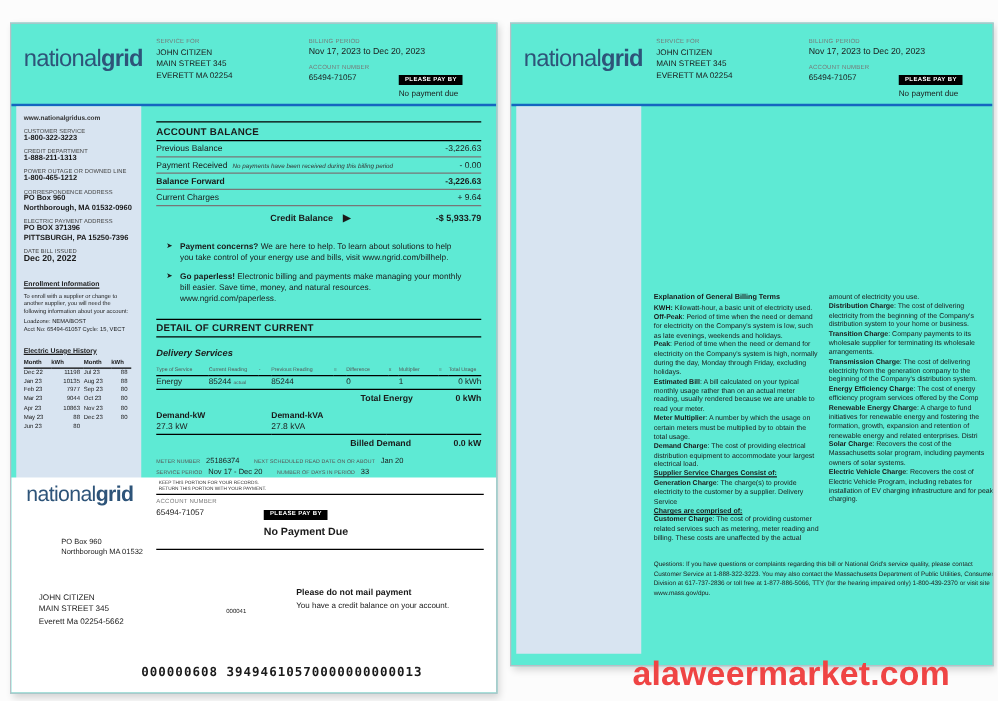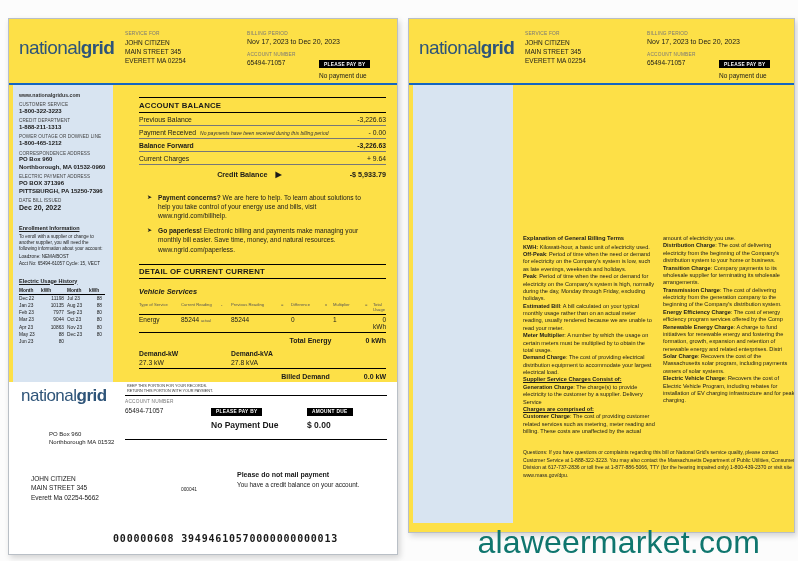--- a/index.html
+++ b/index.html
@@ -1,18 +1,18 @@
 <!DOCTYPE html>
 <html><head>
 <meta charset="utf-8">
 <style>
   * { margin:0; padding:0; box-sizing:border-box; }
   html,body { width:798px; height:561px; background:#fcfcfc; overflow:hidden;
     font-family:"Liberation Sans", sans-serif; color:#1a1a1a; position:relative; }
-  .page { position:absolute; top:18px; background:#fde047; border:1px solid #b9bfc6;
+  .page { position:absolute; top:18px; background:#5eead4; border:1px solid #b9bfc6;
     box-shadow:2px 3px 6px rgba(0,0,0,.16); overflow:hidden; }
   .page1 { left:8px; width:390px; height:537px; }
   .page2 { left:408px; width:387px; height:515px; }
 
   
   .bill-header { display:grid; grid-template-columns:106px 122px 1fr; padding:10px 8px 2px 10px; }
   .logo { font-size:19px; letter-spacing:-.6px; color:#2e5479; margin-top:8px; }
   .logo b { font-weight:bold; }
   .hlabel { font-size:4.8px; color:#777; letter-spacing:.2px; margin-bottom:1.5px; }
   .svc { font-size:6.5px; line-height:1.35; padding-top:2px; }
@@ -36,21 +36,21 @@
   .sl.bold, .sl.boldaddr { font-weight:bold; }
   .sl.big { font-weight:bold; font-size:7px; }
   .side-h { font-size:5.5px; font-weight:bold; text-decoration:underline; margin:12px 0 3px; }
   .enroll-body { font-size:4.6px; line-height:1.3; color:#222; }
   .enroll-line { font-size:4.6px; margin-top:2px; }
   .u-grid { display:grid; grid-template-columns:22px 26px 22px 16px; font-size:4.8px; line-height:1.5; }
   .u-grid .num { text-align:right; padding-right:3px; }
   .u-head span { font-weight:bold; border-bottom:.5px solid #000; }
 
   
-  .main { flex:1; padding:12px 12px 0 26px; font-size:7px; }
+  .main { flex:1; padding:12px 12px 0 12px; font-size:7px; }
   .sec-title { font-weight:bold; font-size:7.8px; border-top:1.5px solid #000;
     border-bottom:1.5px solid #000; padding:2.5px 0 2px; letter-spacing:.2px; }
   .bal-row { display:flex; justify-content:space-between; border-bottom:.7px solid #777;
     padding:3px 0 2px; font-size:6.8px; }
   .bal-row.bold { font-weight:bold; }
   .bal-row .note { font-style:italic; font-size:5px; color:#333; margin-left:4px; }
   .credit-row { display:flex; justify-content:flex-end; align-items:center; gap:8px;
     padding:5px 0 4px; font-weight:bold; font-size:7.2px; }
   .credit-arrow { font-size:8px; margin-right:60px; }
   .notices { padding:4px 0 8px 8px; }
@@ -93,22 +93,22 @@
 
   
   .main2 { flex:1; padding:150px 8px 0 10px; }
   .terms { display:flex; gap:7px; }
   .tcol { width:133px; font-size:5.6px; line-height:1.32; }
   .terms-title { font-weight:bold; font-size:5.8px; margin-bottom:1px; }
   .term b.u { text-decoration:underline; }
   .p2-footer { font-size:5.1px; line-height:1.45; color:#222; margin-top:14px; width:272px; }
 
   
-  .watermark { position:absolute; right:38px; top:524px; font-size:32px; font-weight:normal;
-    color:#0f766e; letter-spacing:.2px; }
+  .watermark { position:absolute; right:38px; top:524px; font-size:27px; font-weight:bold;
+    color:#ef4444; letter-spacing:.2px; }
 </style>
 </head>
 <body>
 
 <div class="page page1">
   <div class="bill-header">
     <div class="logo"><span>national</span><b>grid</b></div>
     <div class="svc">
       <div class="hlabel">SERVICE FOR</div>
       <div>JOHN CITIZEN</div>
@@ -255,21 +255,21 @@
             <span><b>Payment concerns?</b> <span>We are here to help. To learn about solutions to help you take control of your energy use and bills, visit www.ngrid.com/billhelp.</span></span>
           </div>
 
           <div class="notice">
             <span class="notice-icon">➤</span>
             <span><b>Go paperless!</b> <span>Electronic billing and payments make managing your monthly bill easier. Save time, money, and natural resources. www.ngrid.com/paperless.</span></span>
           </div>
         </div>
 
       <div class="sec-title detail-title">DETAIL OF CURRENT CURRENT</div>
-      <div class="delivery-title">Vehicle Services</div>
+      <div class="delivery-title">Delivery Services</div>
       <div class="mt-head">
 
       <span>Type of Service</span>
           <span>Current Reading</span>
           <span>-</span>
           <span>Previous Reading</span>
           <span>=</span>
           <span>Difference</span>
           <span>x</span>
           <span>Multiplier</span>
@@ -355,24 +355,20 @@
     </div>
     <div class="stub-row">
       <div>
         <div class="hlabel">ACCOUNT NUMBER</div>
         <div class="stub-acct-val">65494-71057</div>
       </div>
       <div>
         <span class="badge">PLEASE PAY BY</span>
         <div class="stub-big">No Payment Due</div>
       </div>
-      <div>
-        <span class="badge">AMOUNT DUE</span>
-        <div class="stub-big">$ 0.00</div>
-      </div>
     </div>
     <div class="po-addr">
       <div>PO Box 960</div>
       <div>Northborough MA 01532</div>
     </div>
     <div class="cust-addr">
       <div>JOHN CITIZEN</div>
       <div>MAIN STREET  345</div>
       <div>Everett Ma 02254-5662</div>
     </div>

